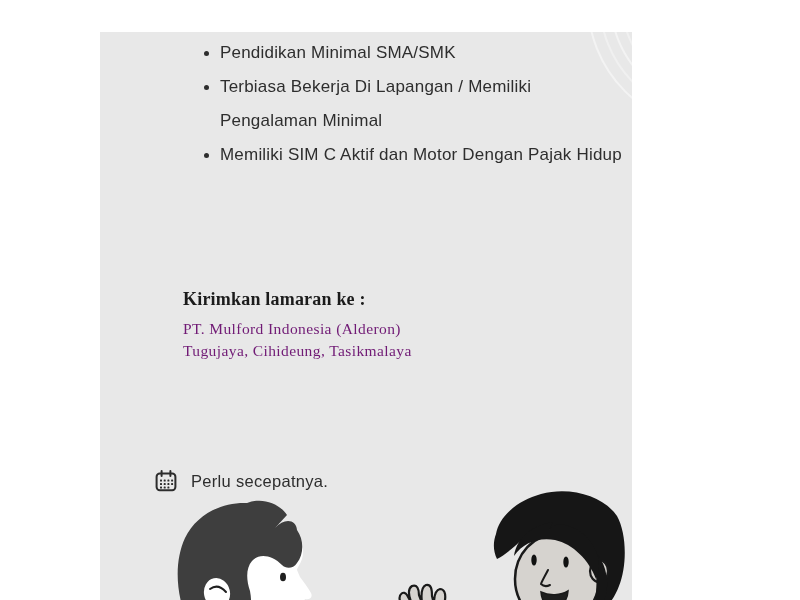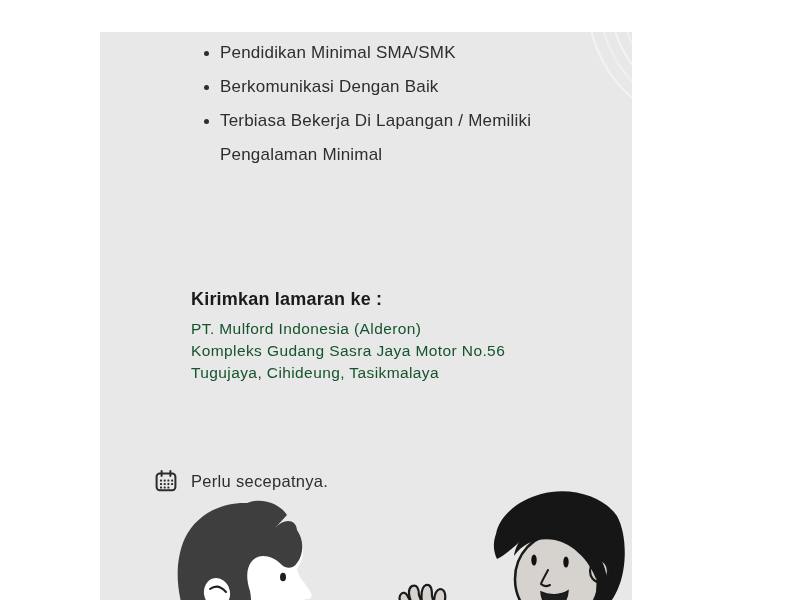--- a/index.html
+++ b/index.html
@@ -42,33 +42,33 @@
     content:"";
     position:absolute;
     left:0;top:15px;
     width:5px;height:5px;
     border-radius:50%;
     background:#2e2e2e;
   }
   
   .apply{
     position:absolute;
-    left:91px;top:257px;
+    left:83px;top:257px;font-family:Liberation Serif, serif;
   }
   .apply-heading{
     font-size:18px;
     font-weight:bold;
     color:#1b1b1b;
     letter-spacing:0.2px;
     margin-bottom:8px;
   }
   .apply-line{
     font-size:15.5px;
     line-height:22px;
-    color:#14532d;
+    color:#701a75;
     letter-spacing:0.4px;
   }
   .apply-line.wa{
     margin-top:20px;
   }
   
   .note{
     position:absolute;
     left:54px;top:437px;
     display:flex;
@@ -103,29 +103,28 @@
         <circle cx="614" cy="-30" r="81" stroke="#f3f3f3"></circle>
         <circle cx="614" cy="-30" r="92"></circle>
         <circle cx="614" cy="-30" r="103" stroke="#f3f3f3"></circle>
         <circle cx="614" cy="-30" r="114"></circle>
         <circle cx="614" cy="-30" r="126" stroke="#f3f3f3"></circle>
       </g>
     </svg>
 
     <ul class="reqs">
       <li>Pendidikan Minimal SMA/SMK</li>
-      <li>Berkomunikasi Dengan Baik</li>
       <li>Terbiasa Bekerja Di Lapangan / Memiliki
 Pengalaman Minimal</li>
+      <li>Memiliki SIM C Aktif dan Motor Dengan Pajak Hidup</li>
     </ul>
 
     <div class="apply">
       <div class="apply-heading">Kirimkan lamaran ke :</div>
       <div class="apply-line">PT. Mulford Indonesia (Alderon)</div>
-      <div class="apply-line">Kompleks Gudang Sasra Jaya Motor No.56</div>
       <div class="apply-line">Tugujaya, Cihideung, Tasikmalaya</div>
     </div>
 
     <div class="note">
       <svg class="cal" width="24" height="24" viewBox="0 0 24 24">
         <g fill="none" stroke="#2c2c2c" stroke-width="2" stroke-linecap="round">
           <rect x="2.6" y="4.6" width="18.8" height="16.6" rx="3.2"></rect>
           <line x1="7.6" y1="2" x2="7.6" y2="7"></line>
           <line x1="16.4" y1="2" x2="16.4" y2="7"></line>
         </g>

